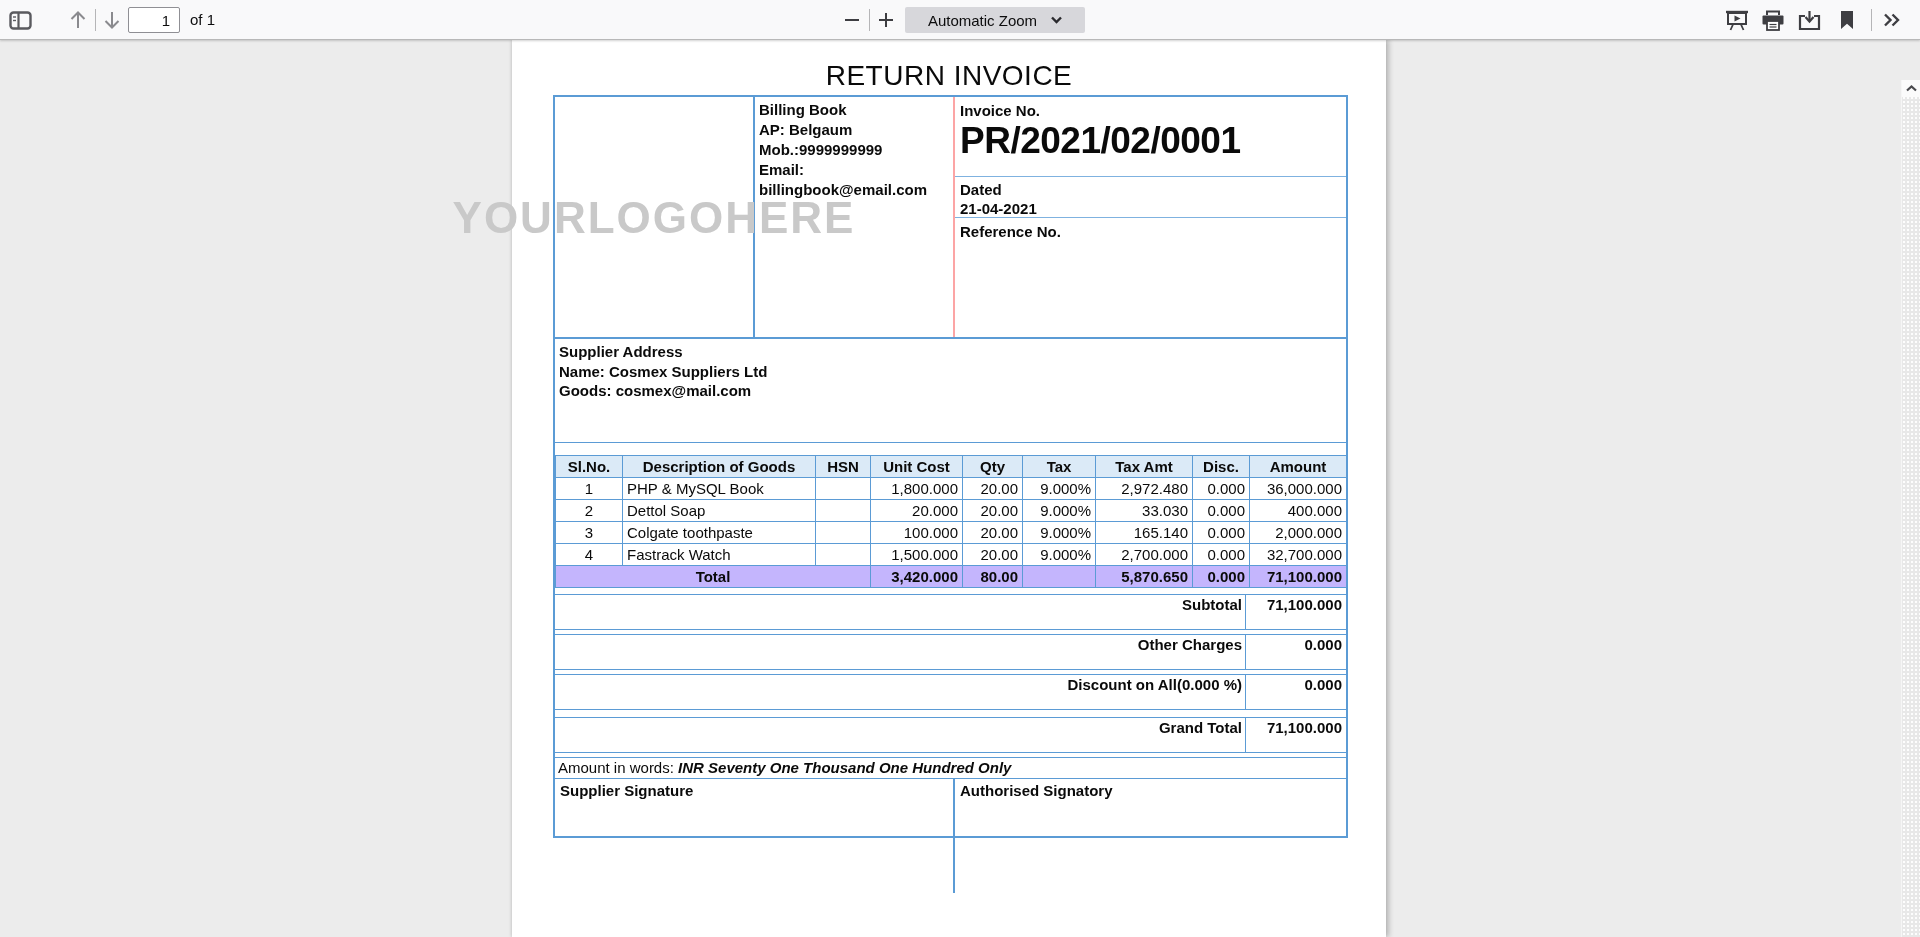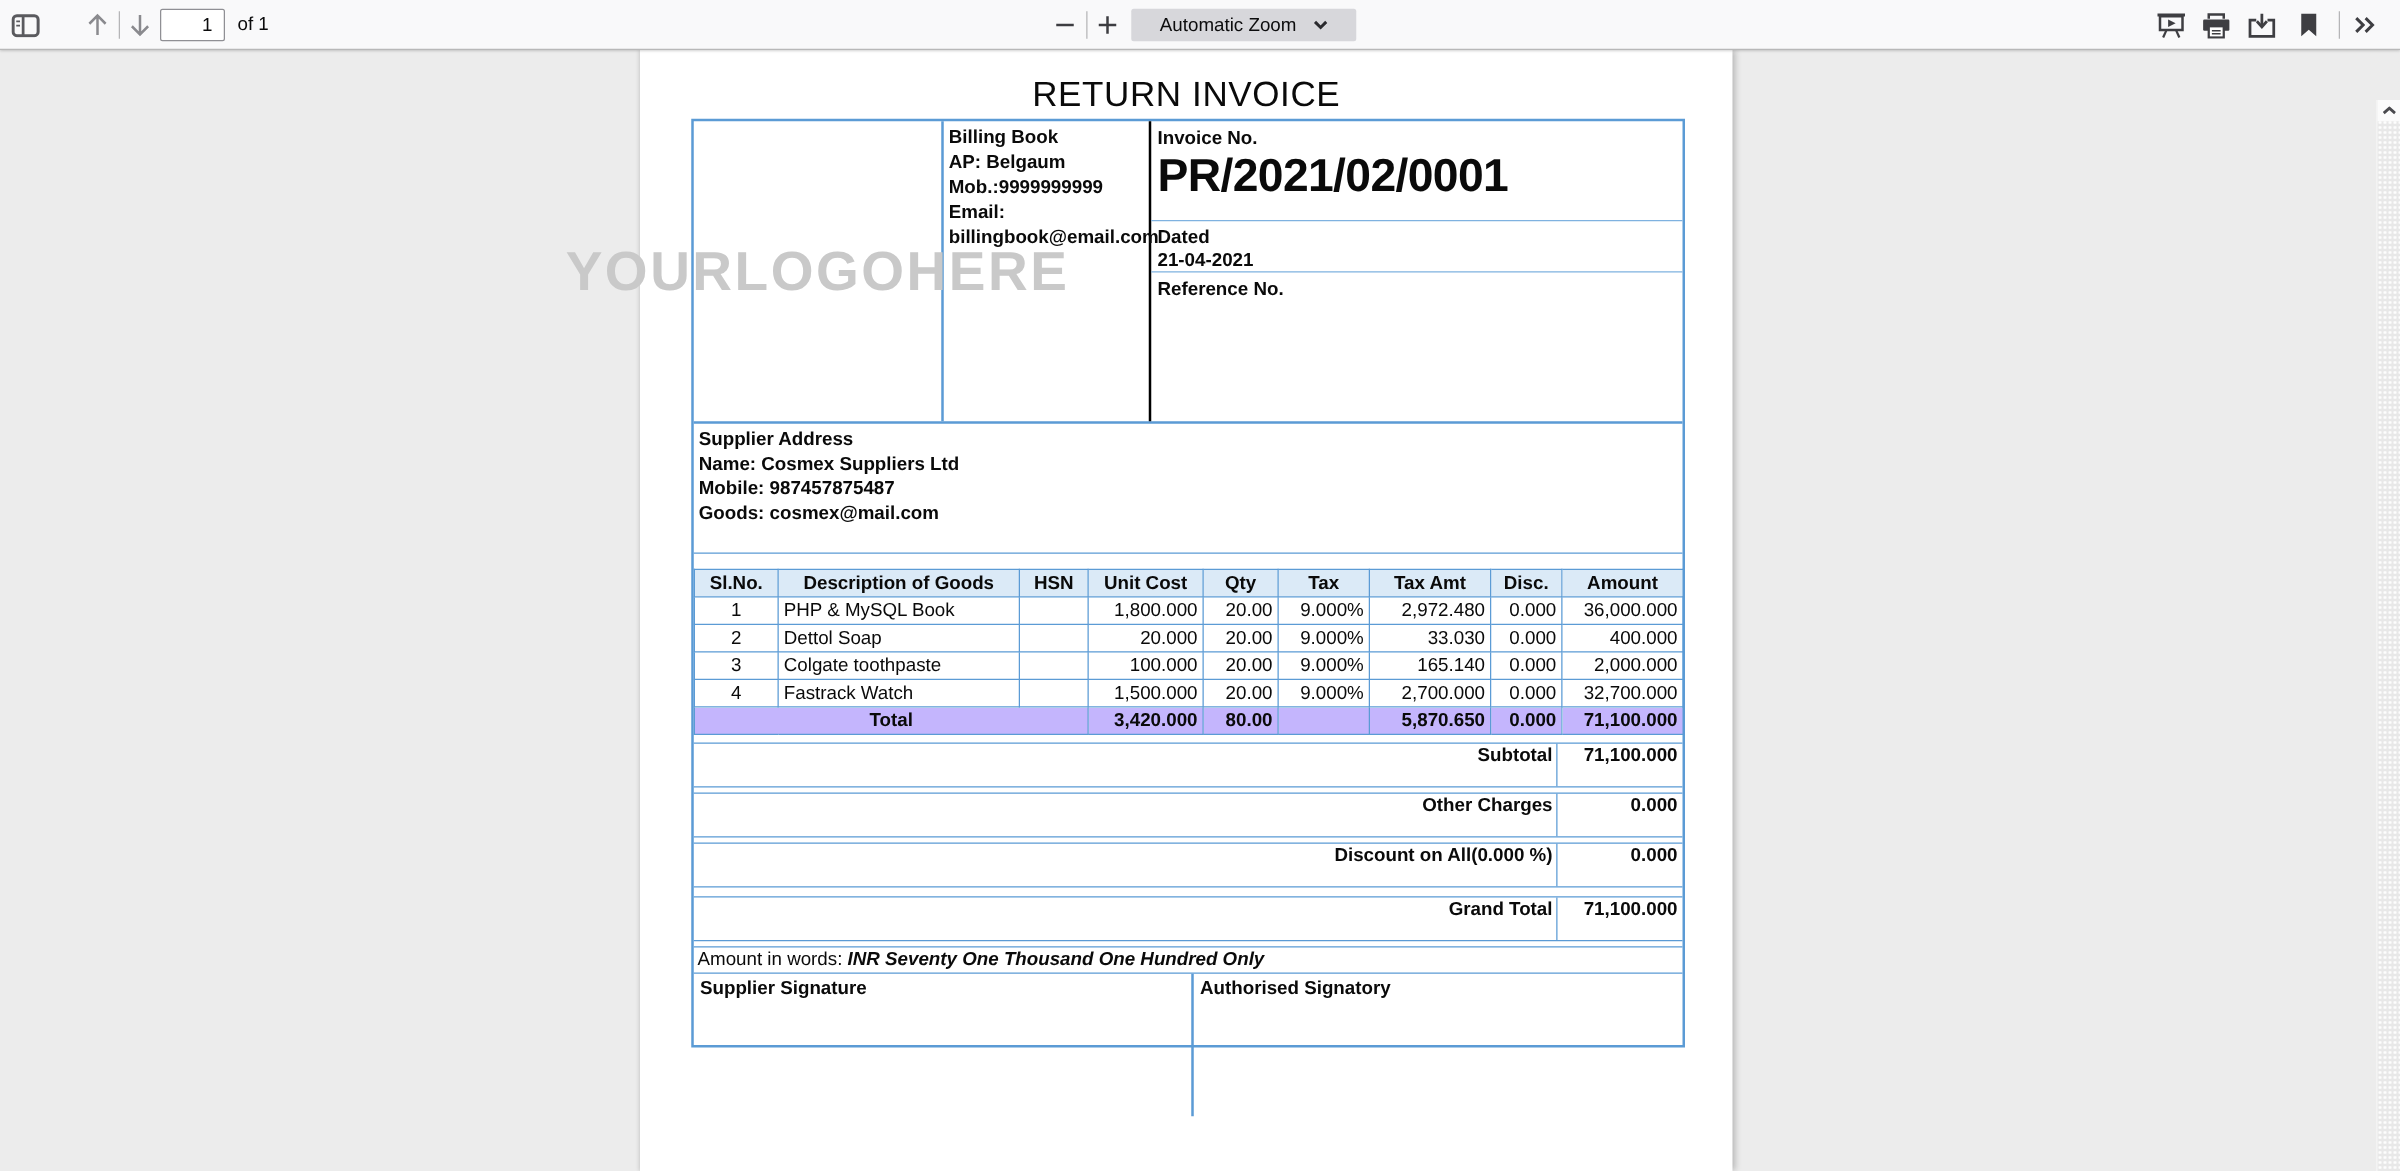--- a/index.html
+++ b/index.html
@@ -39,21 +39,21 @@
   
   .doc-title { position:absolute; left:0; top:20px; width:874px; text-align:center;
                font-size:28px; color:#0a0a0a; letter-spacing:.5px; }
   .invoice { position:absolute; left:41px; top:55px; width:795px; height:743px;
              border:2px solid #5b9bd5; color:#0a0a0a; }
 
   .inv-header { display:flex; height:240px; }
   .logo-cell { width:200px; border-right:2px solid #5b9bd5; display:flex; flex-direction:row;
                align-items:center; justify-content:center; }
   .logo-line { font-size:44px; font-weight:bold; color:#c9c9c9; line-height:45px; letter-spacing:2px; }
-  .seller-cell { width:166px; border-right:2px solid #000000; padding:3px 2px 0 4px; }
+  .seller-cell { width:200px; border-right:2px solid #fca5a5; padding:3px 2px 0 4px; }
   .seller-cell div { font-size:15px; font-weight:bold; line-height:20px; }
   .meta-cell { flex:1; }
   .meta-b1 { height:80px; border-bottom:1px solid #7fb2e0; padding:4px 0 0 5px; }
   .meta-b2 { height:41px; border-bottom:1px solid #7fb2e0; padding:3px 0 0 5px; }
   .meta-b3 { padding:4px 0 0 5px; }
   .meta-label { font-size:15px; font-weight:bold; line-height:19px; }
   .inv-no { font-size:37px; font-weight:bold; letter-spacing:-.5px; line-height:42px; }
 
   .supplier { height:105px; border-top:2px solid #5b9bd5; padding:3px 0 0 4px; }
   .supplier div { font-size:15px; font-weight:bold; line-height:19.5px; }
@@ -226,21 +226,20 @@
             </div>
             <div class="meta-b3">
               <div class="meta-label">Reference No.</div>
             </div>
           </div>
         </div>
 
         <div class="supplier">
           <div>Supplier Address</div>
           <div>Name: Cosmex Suppliers Ltd</div>
-          <div>Mobile: 987457875487</div>
           <div>Goods: cosmex@mail.com</div>
         </div>
 
         <div class="spacer-row"></div>
 
         <table class="items">
           <colgroup>
             <col style="width:67px">
               <col style="width:193px">
               <col style="width:55px">

